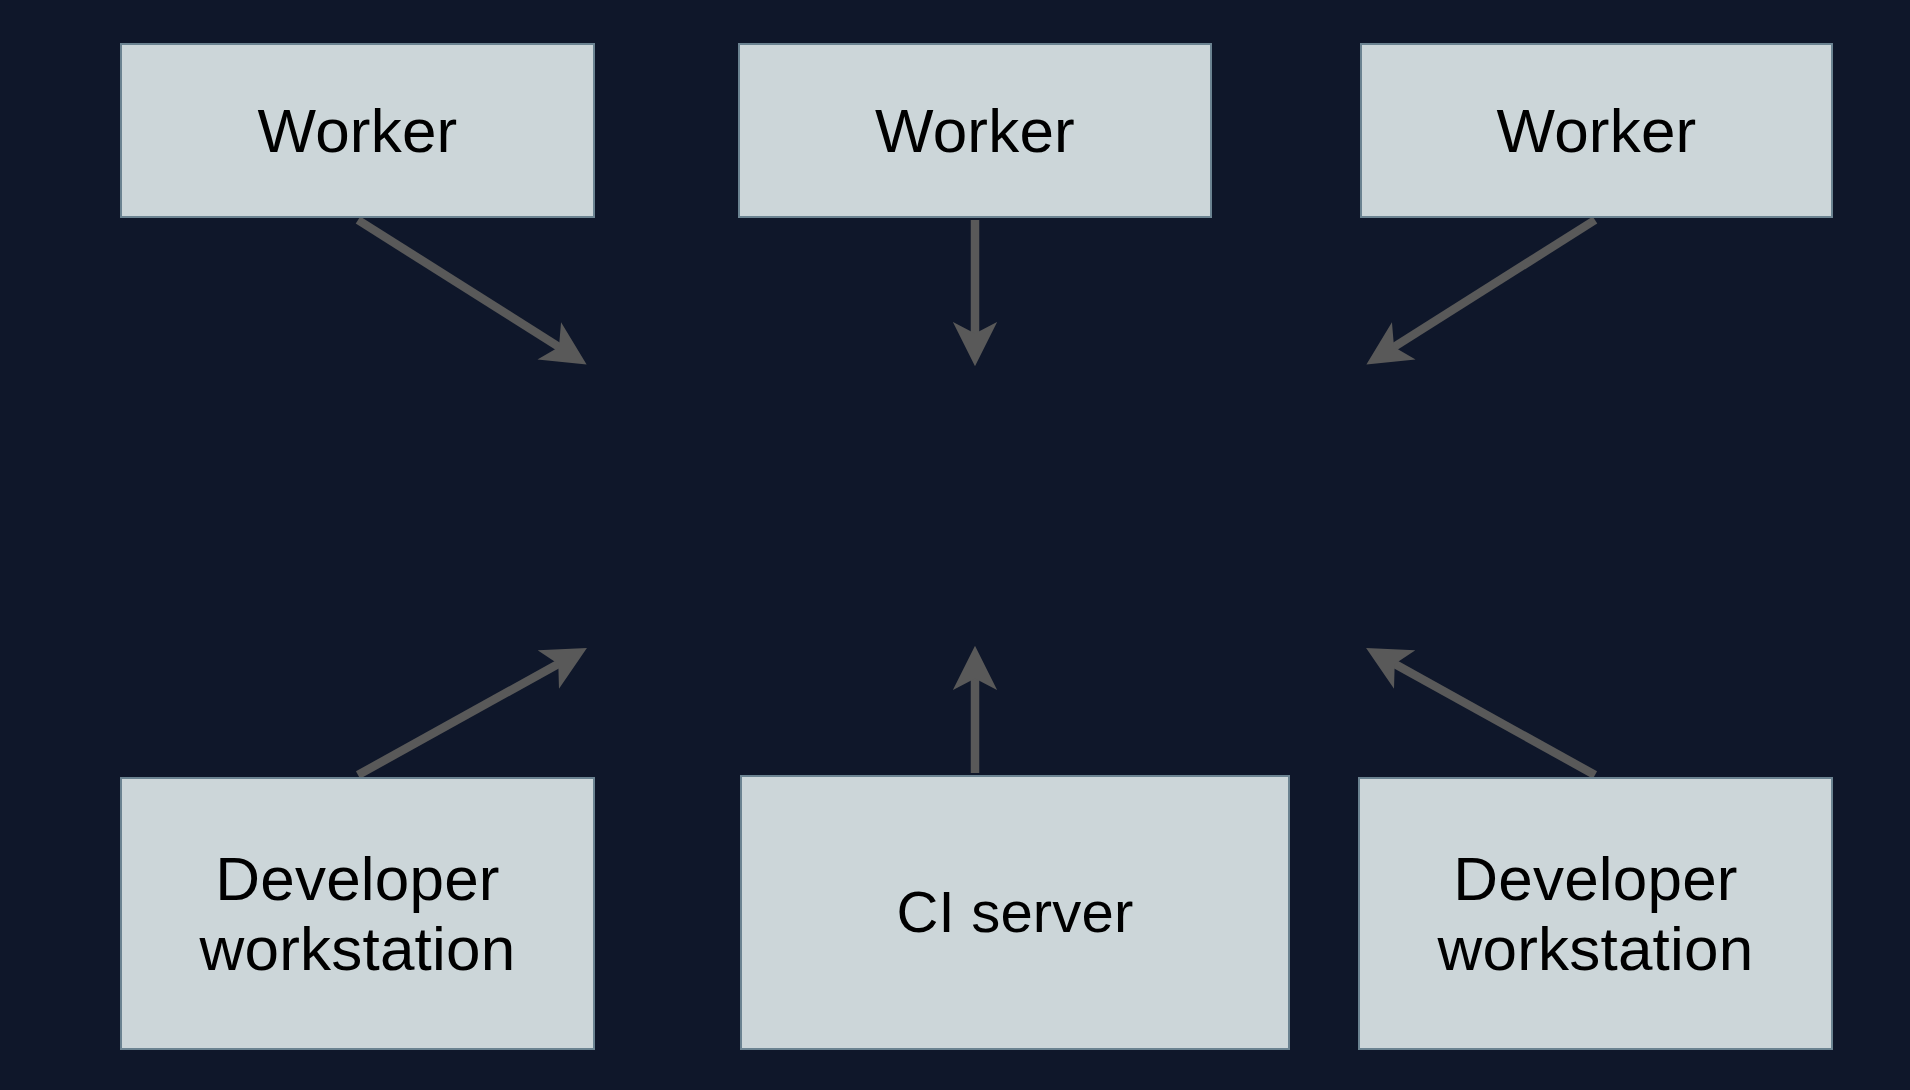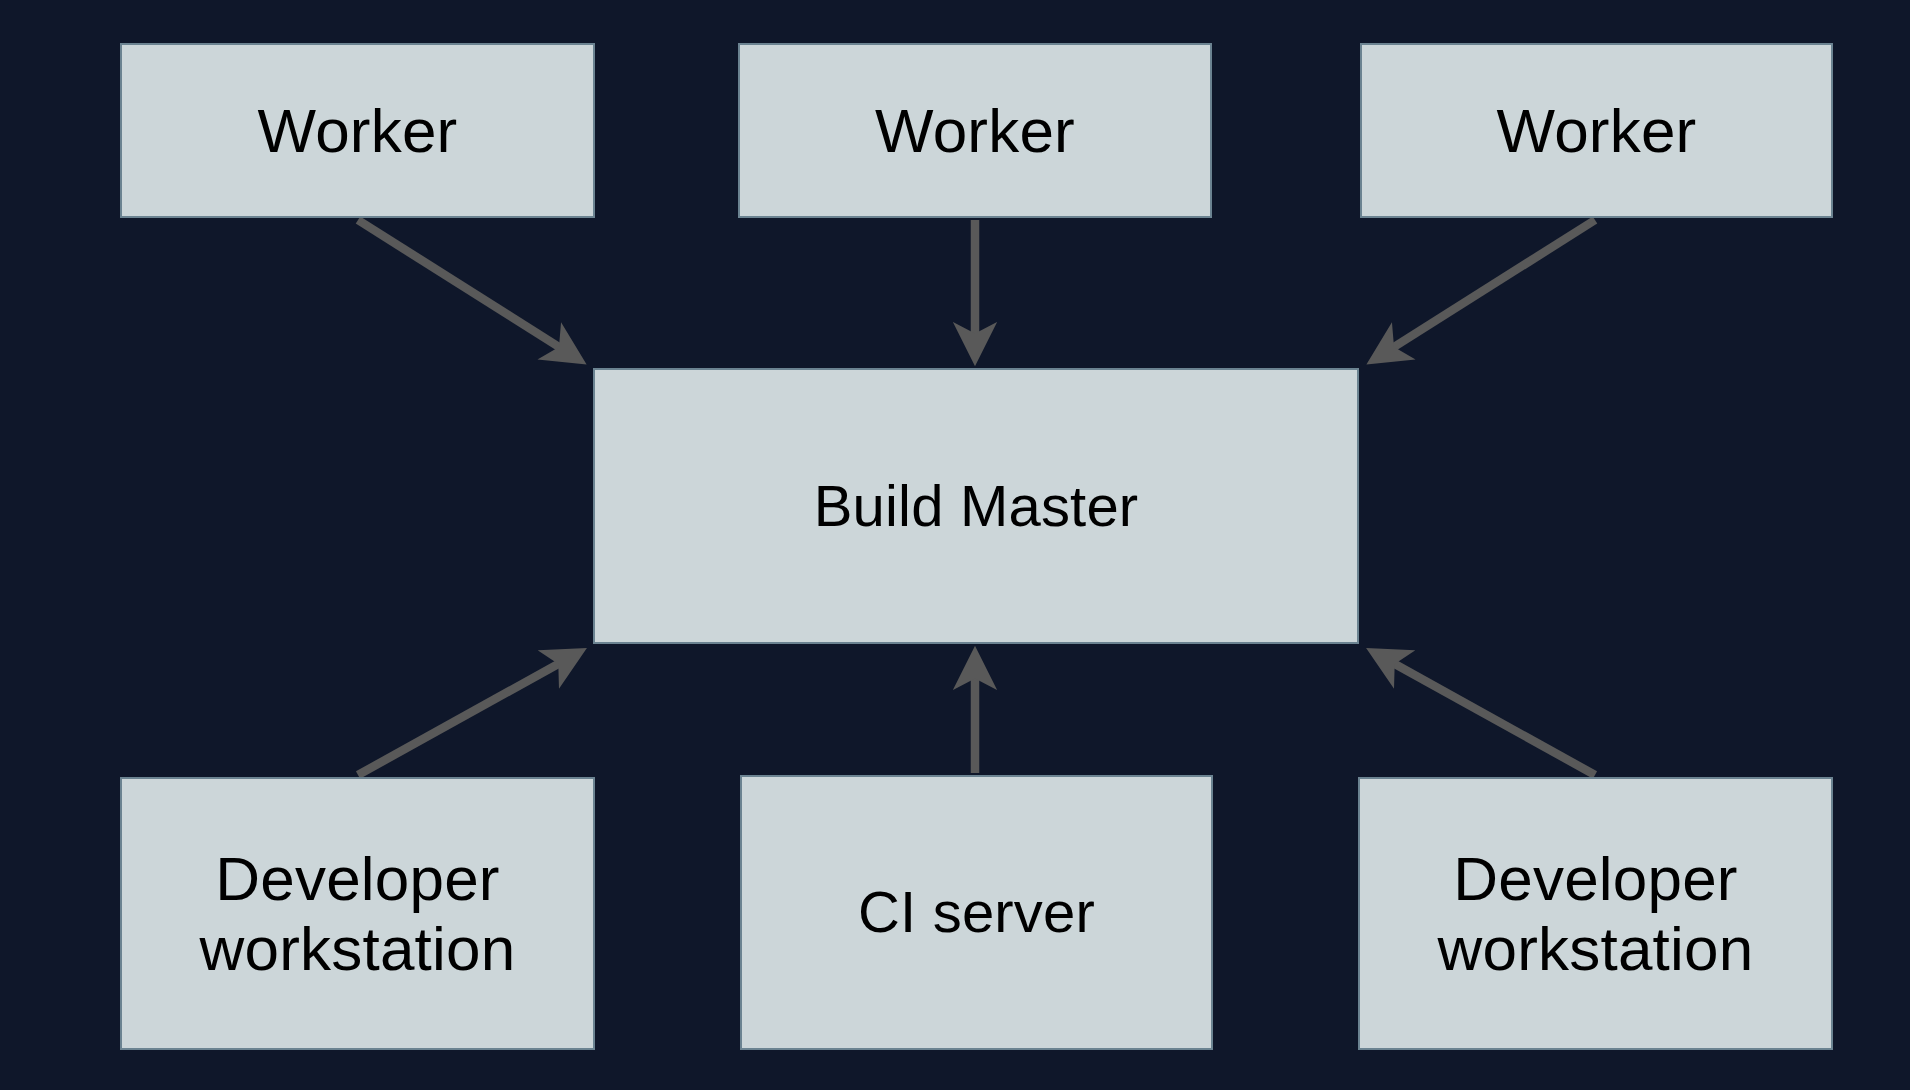--- a/index.html
+++ b/index.html
@@ -45,21 +45,21 @@
     width: 100%;
     white-space: pre-line;
   }
 
   
   #node-worker-left   { left:120px; top:43px;  width:475px; height:175px; font-size:62px; }
   #node-worker-mid    { left:738px; top:43px;  width:474px; height:175px; font-size:62px; }
   #node-worker-right  { left:1360px;top:43px;  width:473px; height:175px; font-size:62px; }
   #node-build-master  { left:593px; top:368px; width:766px; height:276px; font-size:58px; }
   #node-dev-left      { left:120px; top:777px; width:475px; height:273px; font-size:62px; }
-  #node-ci-server     { left:740px; top:775px; width:473px; height:275px; font-size:58px;justify-content:flex-end; }
+  #node-ci-server     { left:740px; top:775px; width:550px; height:275px; font-size:58px;justify-content:flex-end; }
   #node-dev-right     { left:1358px;top:777px; width:475px; height:273px; font-size:62px; }
 </style>
 </head>
 <body>
 
 <div id="canvas">
 
   <svg id="edges" viewBox="0 0 1910 1090" width="1910" height="1090" xmlns="http://www.w3.org/2000/svg">
     <defs>
       <marker id="arrowhead" markerWidth="5.2" markerHeight="5.2" refX="4.0" refY="2.6" orient="auto" markerUnits="strokeWidth">
@@ -97,23 +97,20 @@
   </div>
 
   <div class="node" id="node-worker-mid">
     <span class="node-label">Worker</span>
   </div>
 
   <div class="node" id="node-worker-right">
     <span class="node-label">Worker</span>
   </div>
 
-  <div class="node" id="node-build-master">
-    <span class="node-label">Build Master</span>
-  </div>
 
   <div class="node" id="node-dev-left">
     <span class="node-label">Developer
 workstation</span>
   </div>
 
   <div class="node" id="node-ci-server">
     <span class="node-label">CI server</span>
   </div>
 

